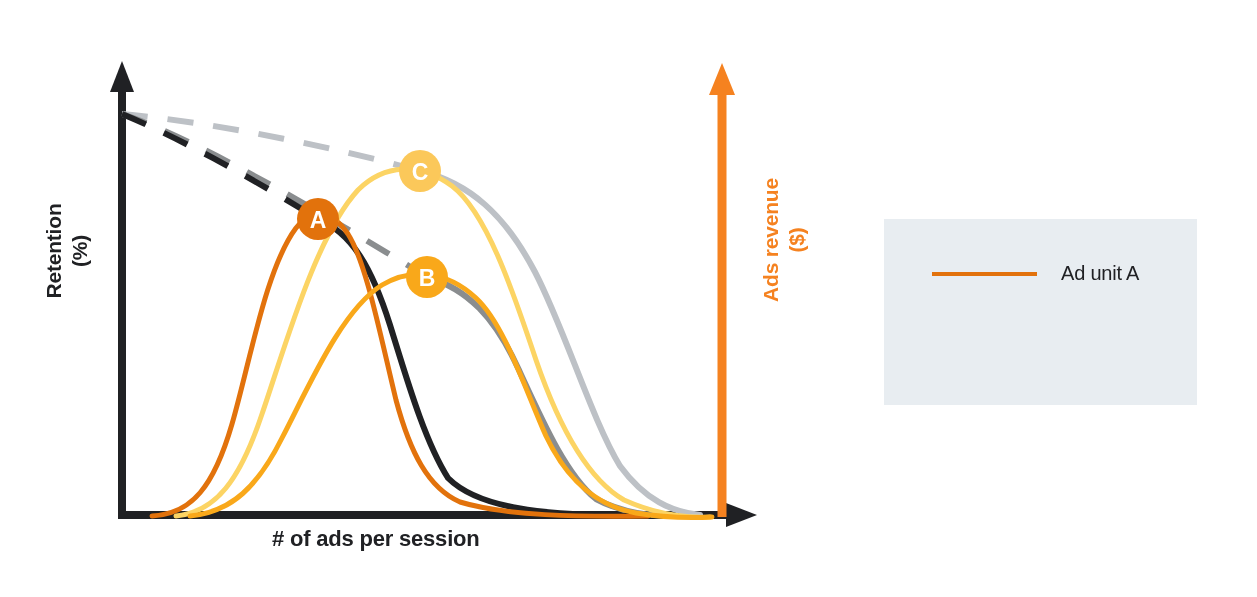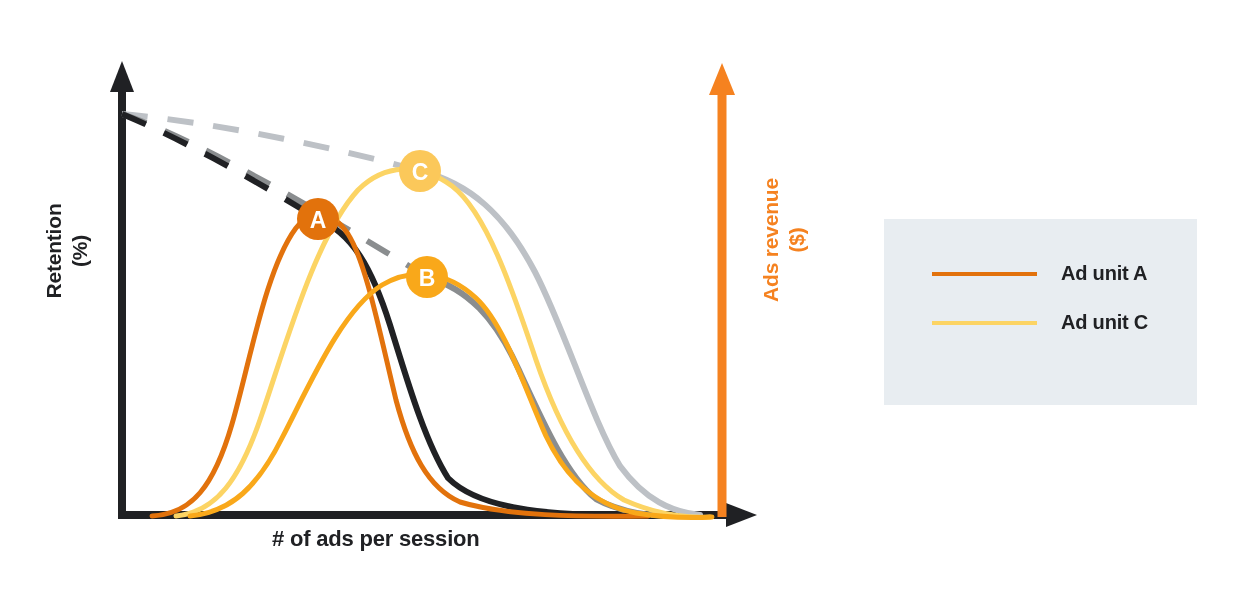--- a/index.html
+++ b/index.html
@@ -60,21 +60,21 @@
     align-items:center;
     height:49px;
   }
   .legend-swatch{
     width:105px;height:4px;
     margin-left:48px;margin-right:24px;
     flex:0 0 auto;
   }
   .legend-text{
     font-size:20px;
-    font-weight:bold;
+    font-weight:normal;
     color:#202124;
     letter-spacing:-0.2px;
   }
   .badge-text{
     font-family:"Liberation Sans", sans-serif;
     font-size:23px;
     font-weight:bold;
     fill:#ffffff;
   }
 </style>
@@ -172,21 +172,17 @@
   
   <div id="legend">
     <div id="legend-inner">
 
       <div class="legend-row">
         <div class="legend-swatch" style="background:#E2720C;"></div>
         <div class="legend-text">Ad unit A</div>
       </div>
 
 
-      <div class="legend-row">
-        <div class="legend-swatch" style="background:#FCD464;"></div>
-        <div class="legend-text">Ad unit C</div>
-      </div>
 
     </div>
   </div>
 
 </div>
 
 </body></html>

